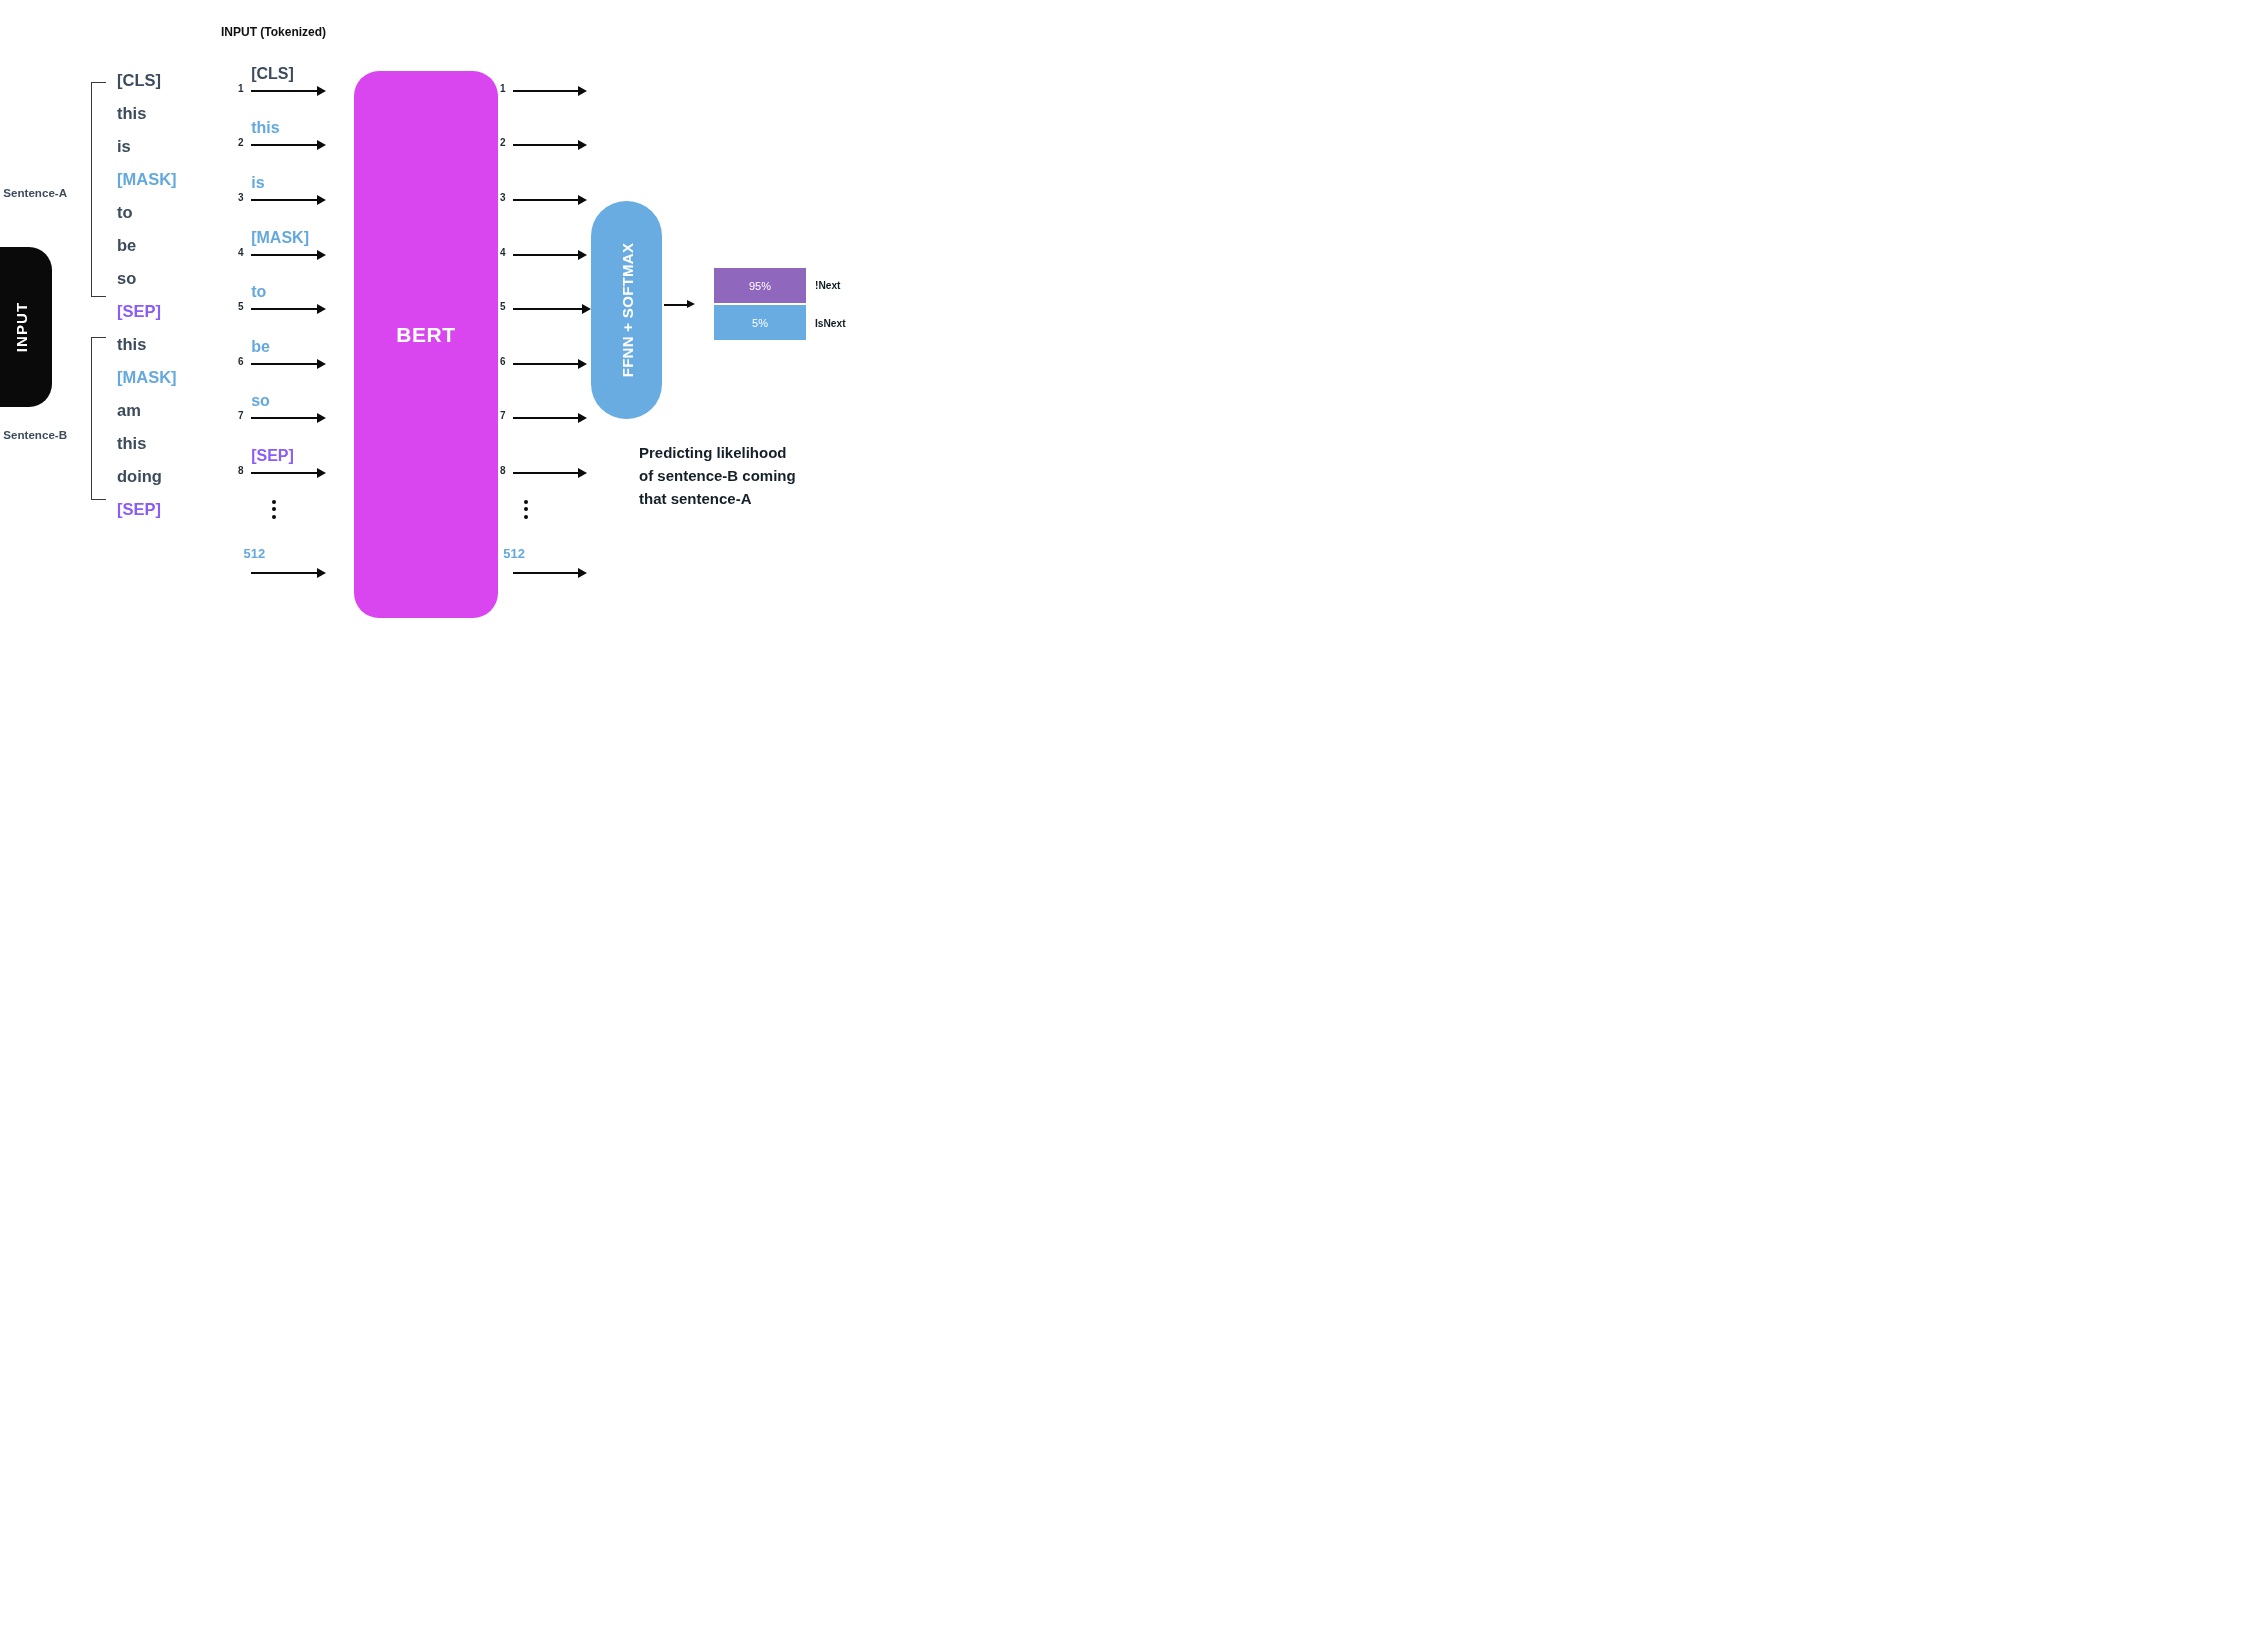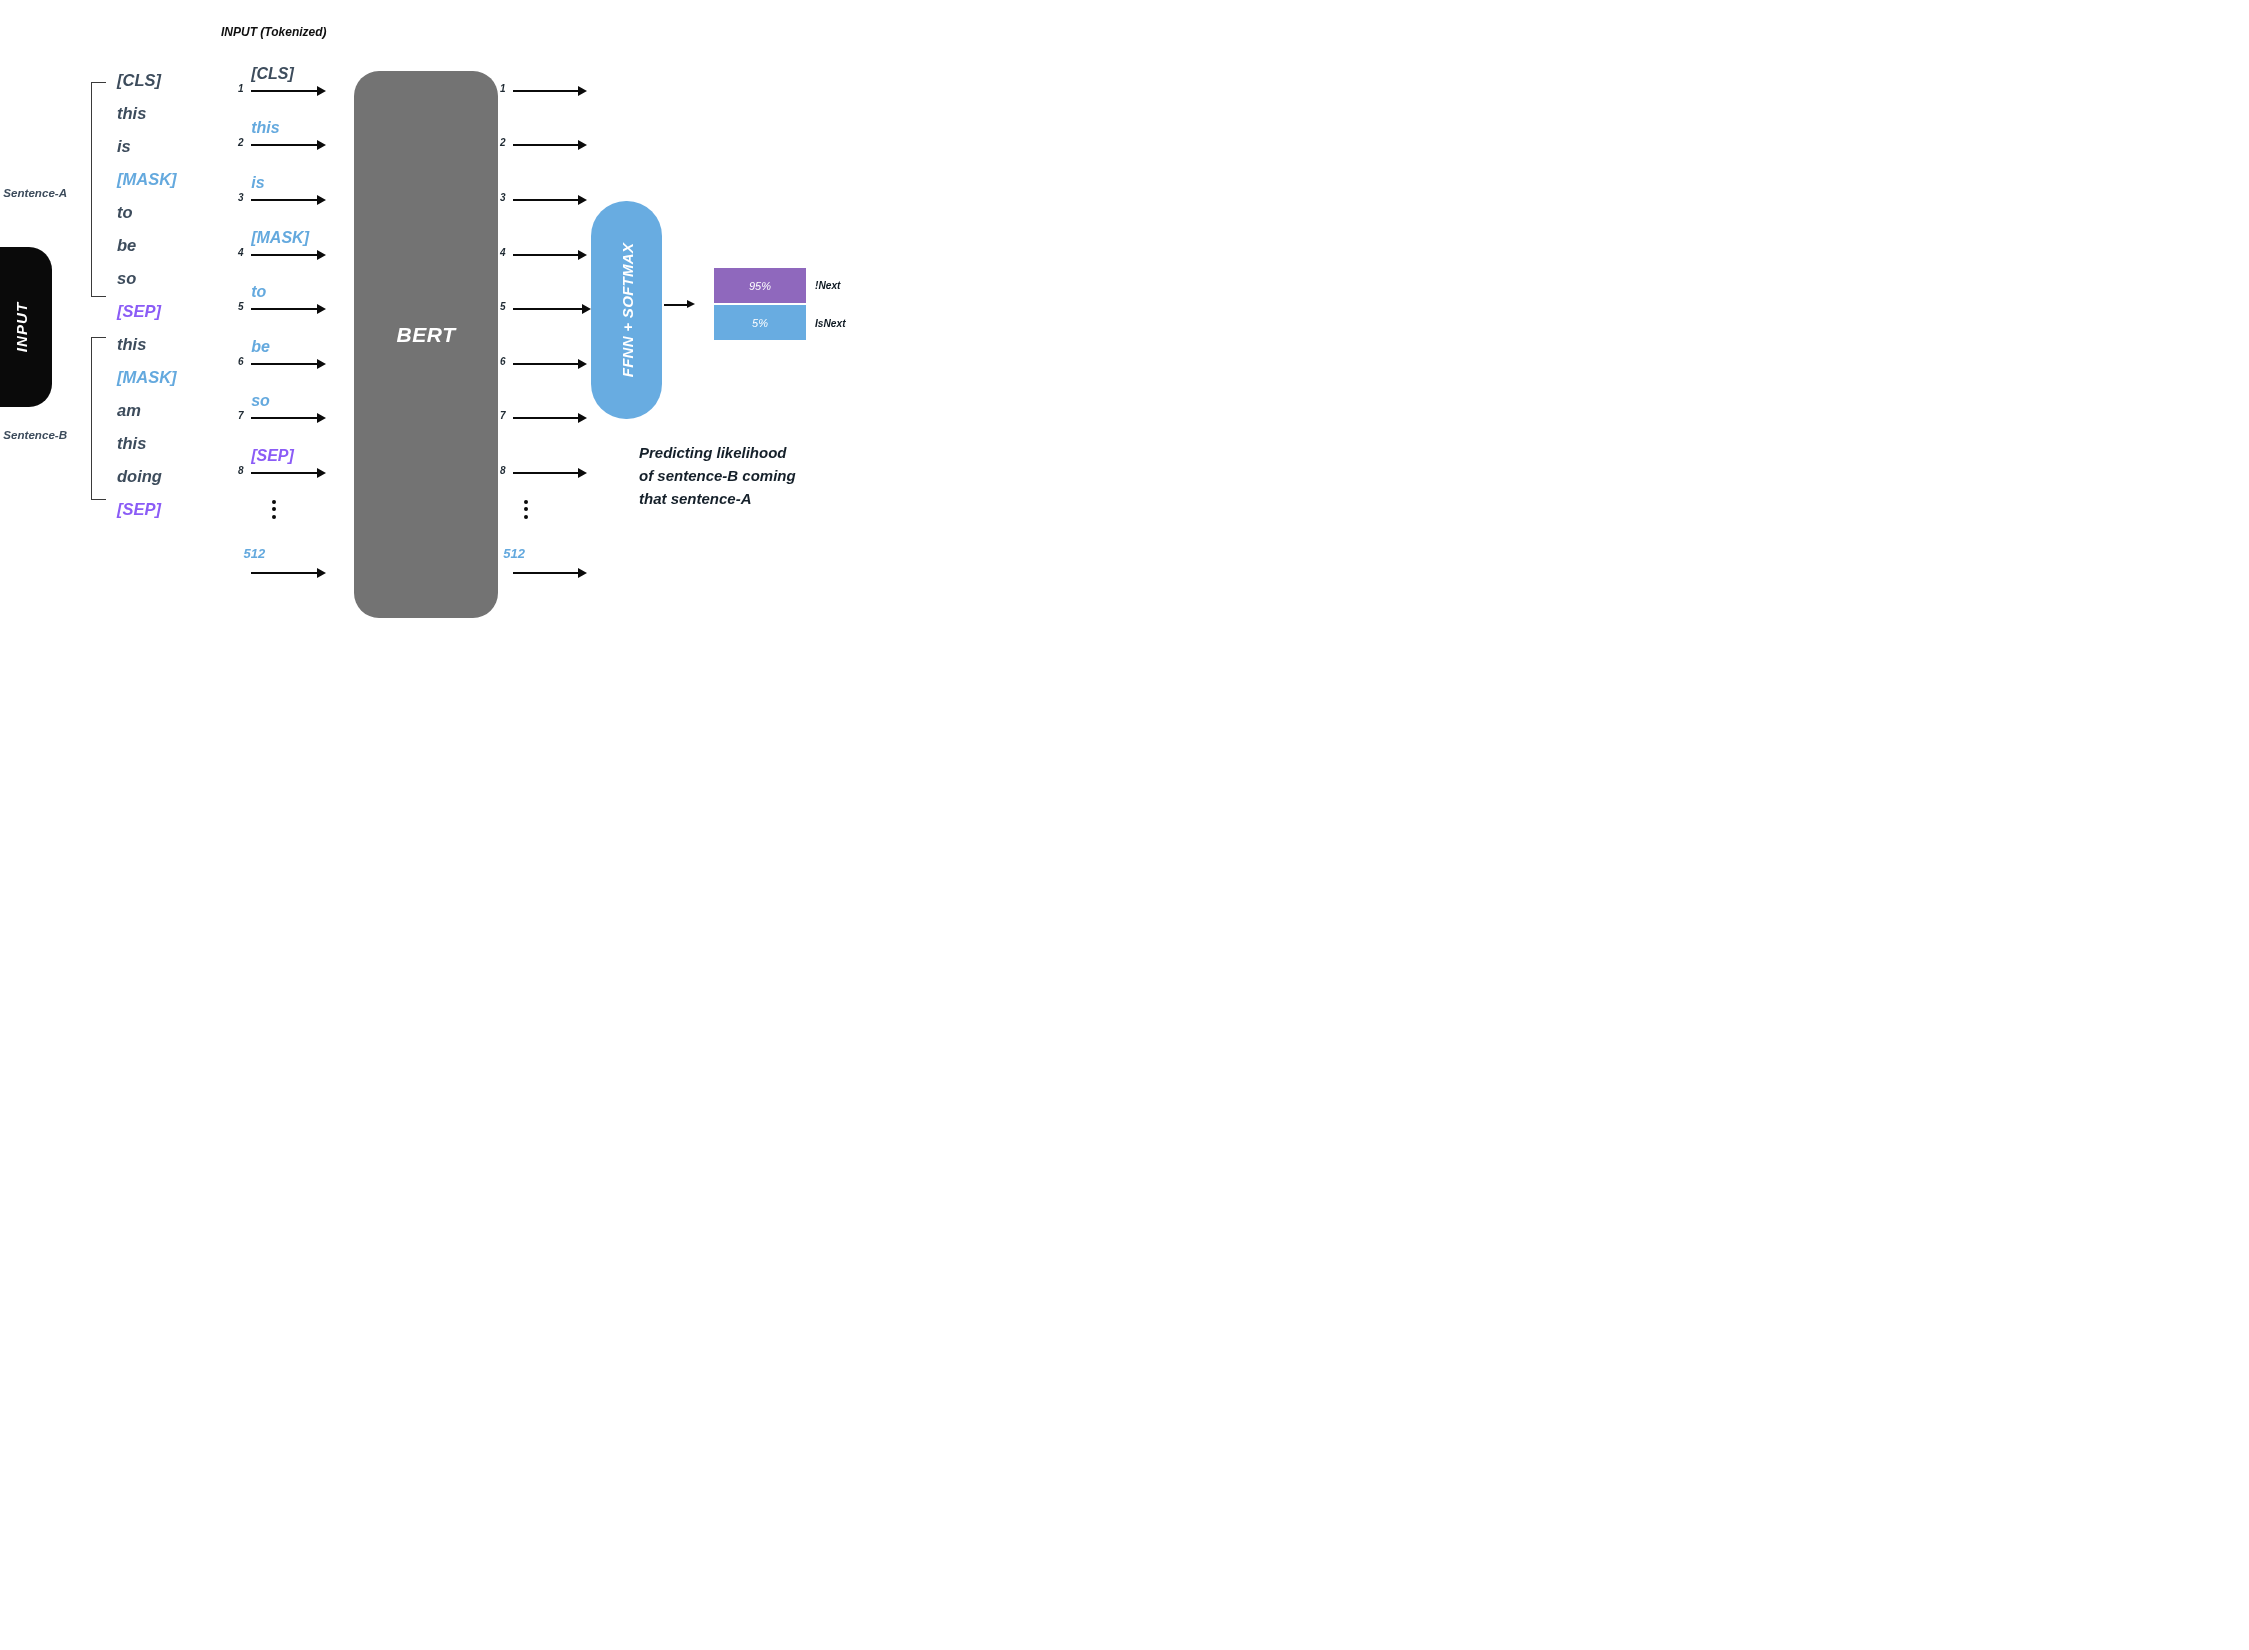--- a/index.html
+++ b/index.html
@@ -2,21 +2,20 @@
 <html style="font-size:8.8px"><head>
 <meta charset="utf-8">
 <style>
   html,body{margin:0;padding:0;background:#ffffff;}
   .canvas{
     position:relative;
     width:900px;height:660px;
     background:#ffffff;
     overflow:hidden;
     font-family:"Liberation Sans", sans-serif;
-    font-style:italic;
   }
   
   .c-dark{color:#3d4c5c;}
   .c-blue{color:#64a9de;}
   .c-orange{color:#8b5cf6;}
 
   .h-title{
     position:absolute;left:221px;top:25px;
     font-size:12px;font-weight:bold;color:#101010;white-space:nowrap;
   }
@@ -77,21 +76,21 @@
   }
   .in-row{left:238px;width:88px;}
   .out-row{left:500px;width:87px;}
   .out-row-long{left:500px;width:91px;}
 
   .dots{position:absolute;width:4.4px;}
   .dot{width:3.9px;height:3.9px;border-radius:50%;background:#0b0b0b;margin:3.3px 0;}
 
   .bert-box{
     position:absolute;left:354px;top:71px;width:144px;height:547px;
-    background:#737373;border-radius:25px;
+    background:#d946ef;border-radius:25px;
   }
   .bert-label{
     position:absolute;left:0;right:0;top:252px;text-align:center;
     color:#ffffff;font-size:21px;font-weight:bold;letter-spacing:0.6px;
   }
 
   .ffnn-box{
     position:absolute;left:591px;top:201px;width:71px;height:218px;
     background:#68ace1;border-radius:35px;
   }

